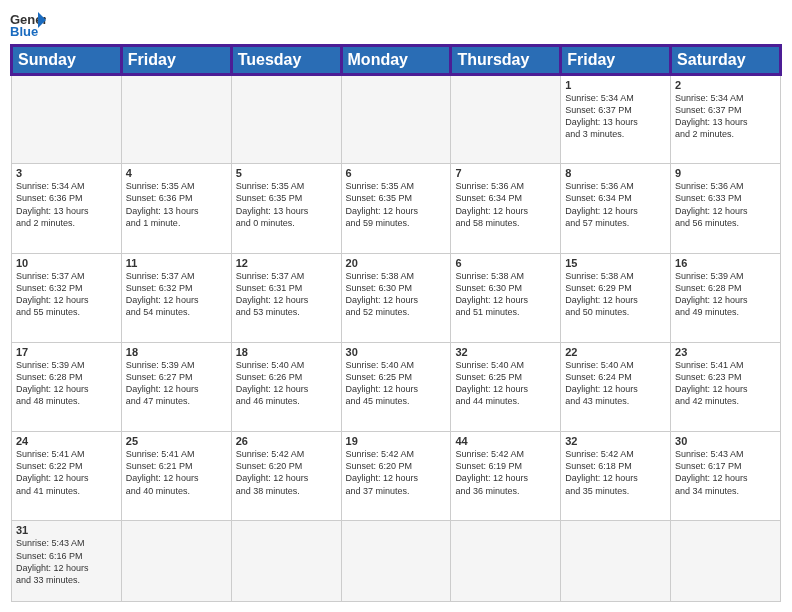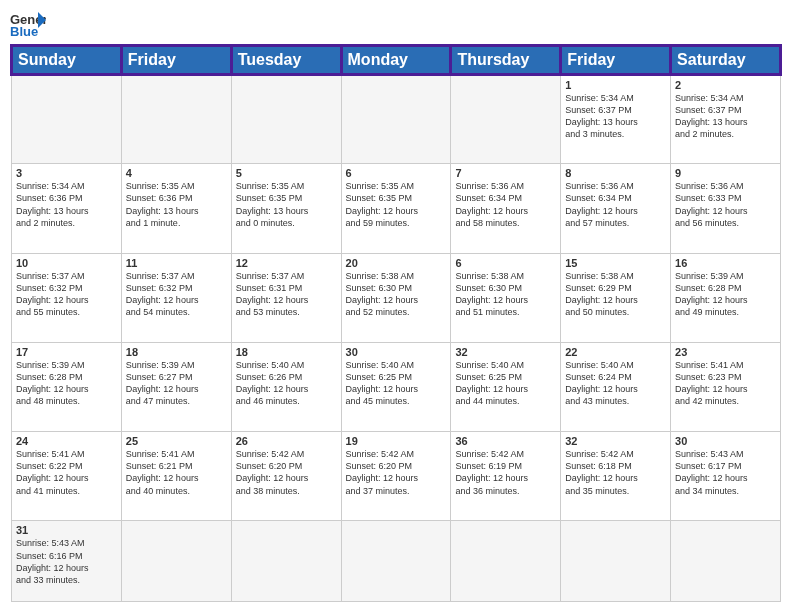--- a/index.html
+++ b/index.html
@@ -325,21 +325,21 @@
 and 38 minutes.</div>
           </td>
           <td>
             <span class="day-num">19</span>
             <div class="day-info" style="white-space: pre-line;">Sunrise: 5:42 AM
 Sunset: 6:20 PM
 Daylight: 12 hours
 and 37 minutes.</div>
           </td>
           <td>
-            <span class="day-num">36</span>
+            <span class="day-num">44</span>
             <div class="day-info" style="white-space: pre-line;">Sunrise: 5:42 AM
 Sunset: 6:19 PM
 Daylight: 12 hours
 and 36 minutes.</div>
           </td>
           <td>
             <span class="day-num">32</span>
             <div class="day-info" style="white-space: pre-line;">Sunrise: 5:42 AM
 Sunset: 6:18 PM
 Daylight: 12 hours

